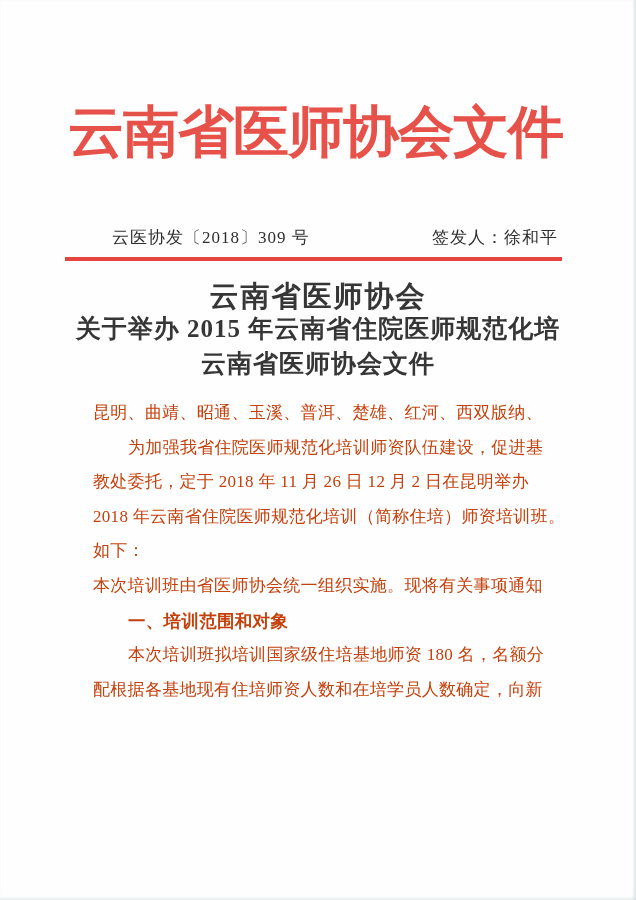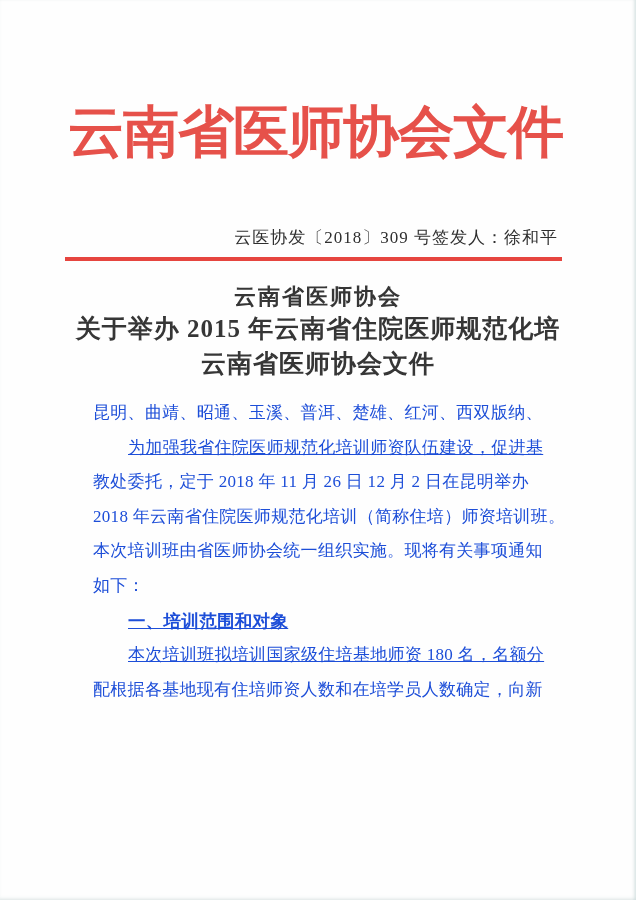--- a/index.html
+++ b/index.html
@@ -15,43 +15,43 @@
   .masthead {
     position:absolute; top:101px; left:68px; width:494px;
     font-size:56px; font-weight:700; line-height:1.12;
     color:#e6514a;
     letter-spacing:-2px;
     text-align:justify; text-align-last:justify;
     filter:blur(.3px);
   }
   .docmeta {
     position:absolute; top:226px; left:112px; width:446px;
-    display:flex; justify-content:flex-end;
+    display:flex; justify-content:space-between;
     font-size:17px; color:#2f2f2f; letter-spacing:1px;
     filter:blur(.3px);
   }
   .redline {
     position:absolute; top:257px; left:65px;
     width:497px; height:4px;
     background:#e6453f;
   }
   .notice-title {
     position:absolute; top:282px; left:46px; width:544px;
     text-align:center; font-weight:700; color:#363636;
     filter:blur(.35px);
   }
-  .notice-title .t1 { font-size:22px; line-height:29px; letter-spacing:2px; }
+  .notice-title .t1 { font-size:29px; line-height:29px; letter-spacing:2px; }
   .notice-title .t2 { font-size:25px; line-height:35px; letter-spacing:1px; }
   .body-text {
     position:absolute; top:396px; left:93px; width:453px;
-    font-size:17px; color:#1d4ed8; letter-spacing:.3px;
+    font-size:17px; color:#c2410c; letter-spacing:.3px;
     filter:blur(.3px);
   }
   .ln { height:34.6px; line-height:34.6px; white-space:nowrap; }
-  .ln.indent { padding-left:35px;text-decoration:underline; }
+  .ln.indent { padding-left:35px; }
   .ln.heading { font-weight:700; font-size:17.5px; }
 </style>
 </head>
 <body>
 
 <div class="page">
 
   <div class="masthead">云南省医师协会文件</div>
 
   <div class="docmeta">
@@ -66,22 +66,22 @@
     <div class="t2">关于举办 2015 年云南省住院医师规范化培</div>
     <div class="t2">云南省医师协会文件</div>
   </div>
 
   <div class="body-text">
     <div class="ln">昆明、曲靖、昭通、玉溪、普洱、楚雄、红河、西双版纳、</div>
 
     <div class="ln indent">为加强我省住院医师规范化培训师资队伍建设，促进基</div>
     <div class="ln">教处委托，定于 2018 年 11 月 26 日 12 月 2 日在昆明举办</div>
     <div class="ln">2018 年云南省住院医师规范化培训（简称住培）师资培训班。</div>
+    <div class="ln">如下：</div>
     <div class="ln">本次培训班由省医师协会统一组织实施。现将有关事项通知</div>
-    <div class="ln">如下：</div>
 
     <div class="ln indent heading">一、培训范围和对象</div>
 
     <div class="ln indent">本次培训班拟培训国家级住培基地师资 180 名，名额分</div>
     <div class="ln">配根据各基地现有住培师资人数和在培学员人数确定，向新</div>
   </div>
 
 </div>
 
 </body></html>

